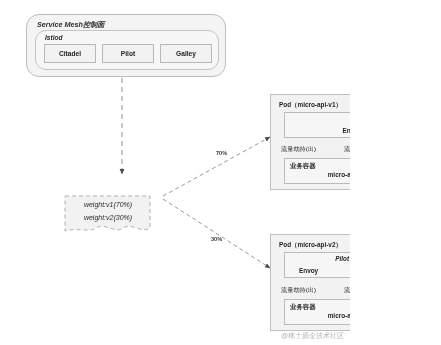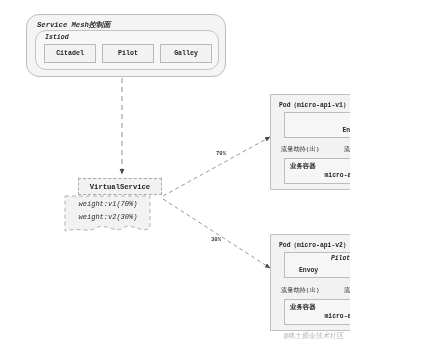--- a/index.html
+++ b/index.html
@@ -5,21 +5,21 @@
   html, body {
     margin: 0;
     padding: 0;
     background: #ffffff;
   }
   #canvas {
     position: relative;
     width: 350px;
     height: 345px;
     background: #ffffff;
-    font-family: Liberation Mono, monospace;
+    font-family: Liberation Sans, sans-serif;
     overflow: hidden;
   }
   svg.layer {
     position: absolute;
     left: 0;
     top: 0;
     width: 441px;
     height: 345px;
     pointer-events: none;
   }
@@ -234,21 +234,20 @@
     <div class="istiod">
       <div class="istiod-title">Istiod</div>
       <div class="istiod-boxes">
         <div class="comp-box">Citadel</div>
         <div class="comp-box">Pilot</div>
         <div class="comp-box">Galley</div>
       </div>
     </div>
   </div>
 
-  <div class="vs-header">VirtualService</div>
   <div class="vs-body-label">
     <div>weight:v1(70%)</div>
     <div>weight:v2(30%)</div>
   </div>
 
   <div class="edge-pct" style="left:216px; top:150px;">70%</div>
   <div class="edge-pct" style="left:211px; top:236px;">30%</div>
 
   <div class="pod" style="left:270px; top:94px; width:155px; height:96px;">
     <div class="pod-title">Pod（micro-api-v1）</div>

